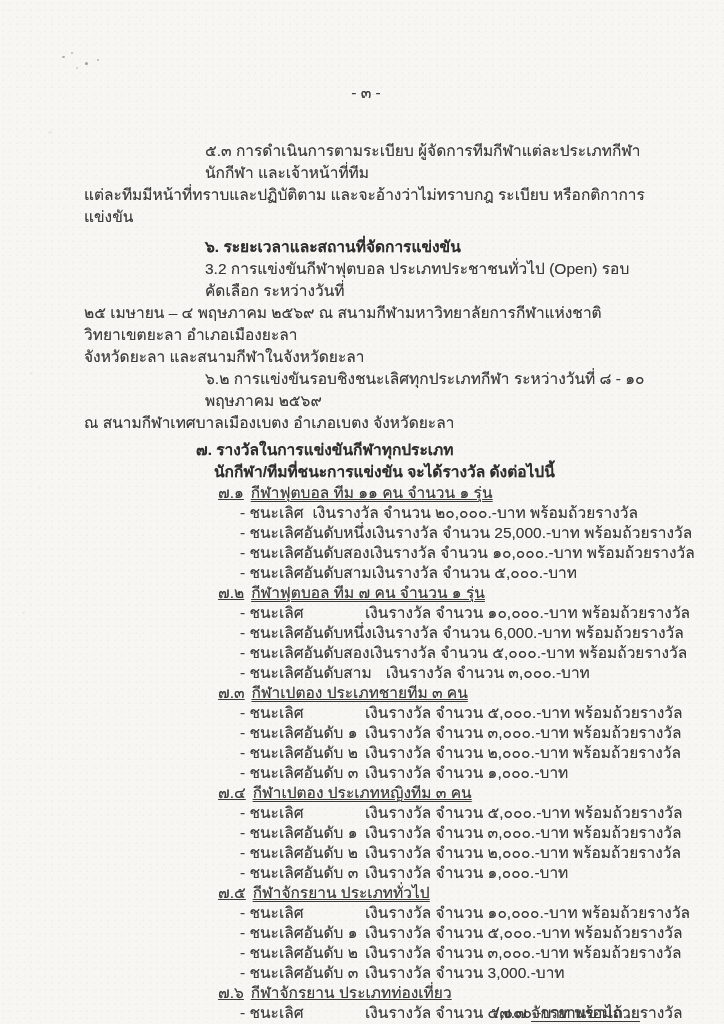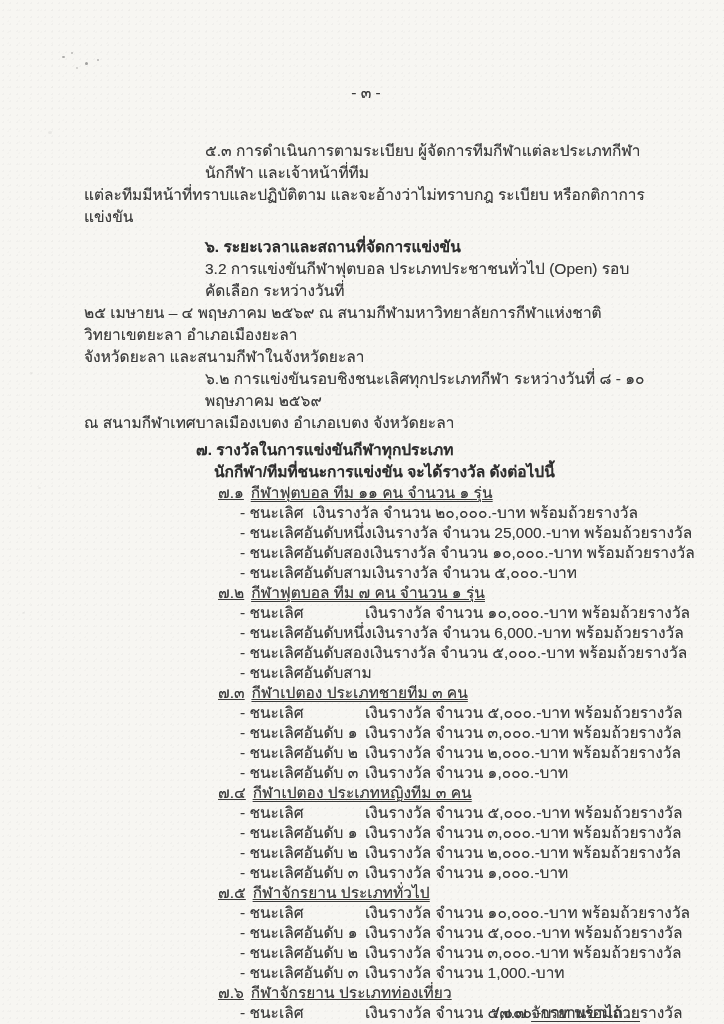--- a/index.html
+++ b/index.html
@@ -130,20 +130,21 @@
     <span class="prize">เงินรางวัล จำนวน 6,000.-บาท  พร้อมถ้วยรางวัล</span>
   </div>
 
   <div class="row">
     <span class="dashrank"><span class="rank-text">ชนะเลิศอันดับสอง</span></span>
     <span class="prize">เงินรางวัล จำนวน ๕,๐๐๐.-บาท  พร้อมถ้วยรางวัล</span>
   </div>
 
   <div class="row tight">
     <span class="dashrank"><span class="rank-text">ชนะเลิศอันดับสาม</span></span>
+    <span class="prize">เงินรางวัล จำนวน ๓,๐๐๐.-บาท</span>
   </div>
 </div>
   </div>
 
   <div class="prize-section">
     <div class="prize-title">
       <span class="sec-no">๗.๓</span><span class="sec-title u">กีฬาเปตอง ประเภทชายทีม ๓ คน</span>
     </div>
     <div class="rows">
   <div class="row">
@@ -210,21 +211,21 @@
     <span class="prize">เงินรางวัล จำนวน ๕,๐๐๐.-บาท   พร้อมถ้วยรางวัล</span>
   </div>
 
   <div class="row">
     <span class="dashrank"><span class="rank-text">ชนะเลิศอันดับ ๒</span></span>
     <span class="prize">เงินรางวัล จำนวน ๓,๐๐๐.-บาท   พร้อมถ้วยรางวัล</span>
   </div>
 
   <div class="row">
     <span class="dashrank"><span class="rank-text">ชนะเลิศอันดับ ๓</span></span>
-    <span class="prize">เงินรางวัล จำนวน 1,000.-บาท</span>
+    <span class="prize">เงินรางวัล จำนวน 3,000.-บาท</span>
   </div>
 </div>
   </div>
 
   <div class="prize-section">
     <div class="prize-title">
       <span class="sec-no">๗.๖</span><span class="sec-title">กีฬาจักรยาน ประเภทท่องเที่ยว</span>
     </div>
     <div class="rows">
   <div class="row">

